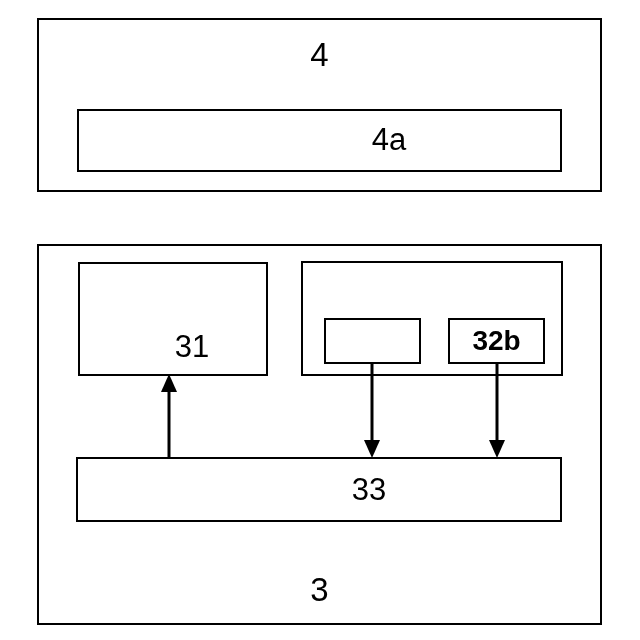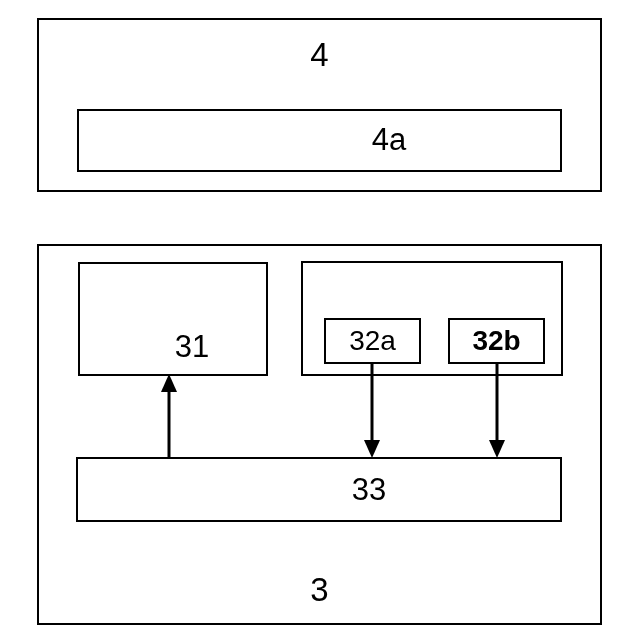--- a/index.html
+++ b/index.html
@@ -73,21 +73,20 @@
 
   <div class="box" id="module-3-frame"></div>
   <div class="label" id="label-3">3</div>
 
   <div class="box" id="block-31"></div>
   <div class="label" id="label-31">31</div>
 
   <div class="box" id="block-32"></div>
 
   <div class="box" id="block-32a"></div>
-  <div class="label" id="label-32a">32a</div>
 
   <div class="box" id="block-32b"></div>
   <div class="label" id="label-32b">32b</div>
 
   <div class="box" id="block-33"></div>
   <div class="label" id="label-33">33</div>
 
   <svg id="connectors" viewBox="0 0 640 640" xmlns="http://www.w3.org/2000/svg">
 
     <g>

